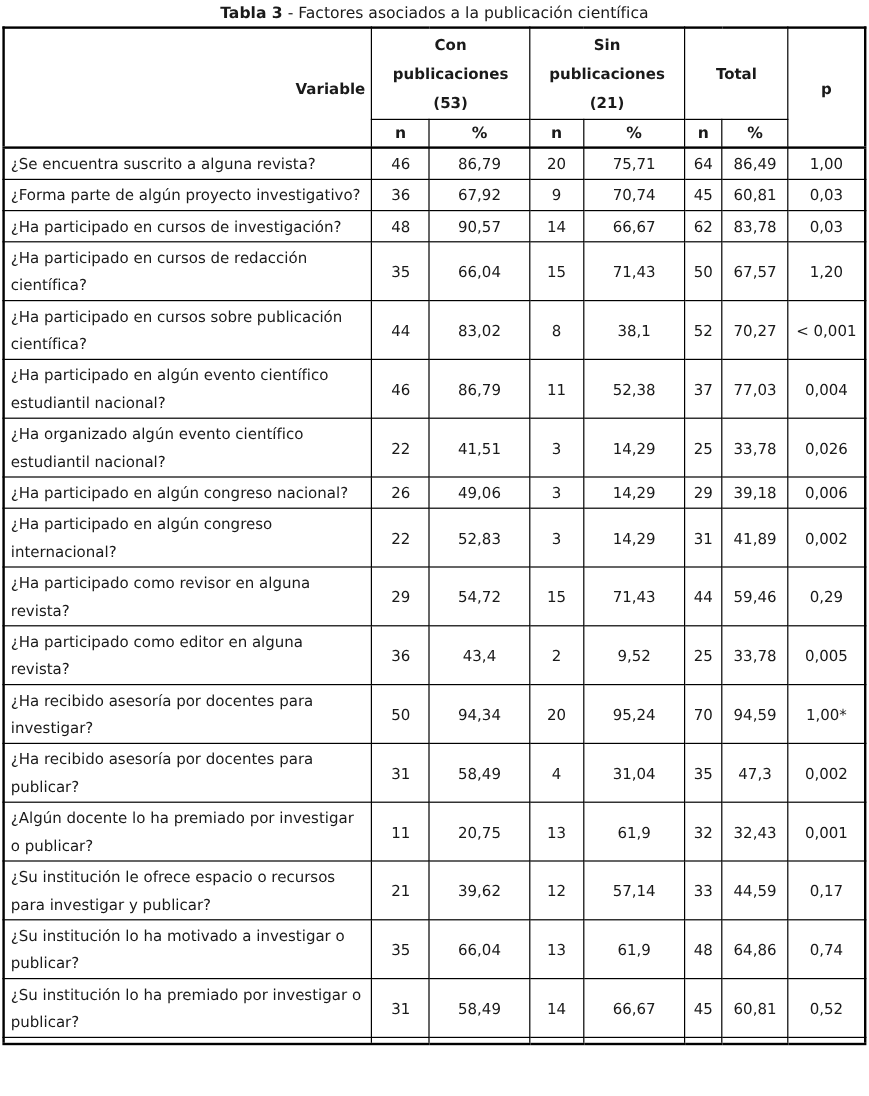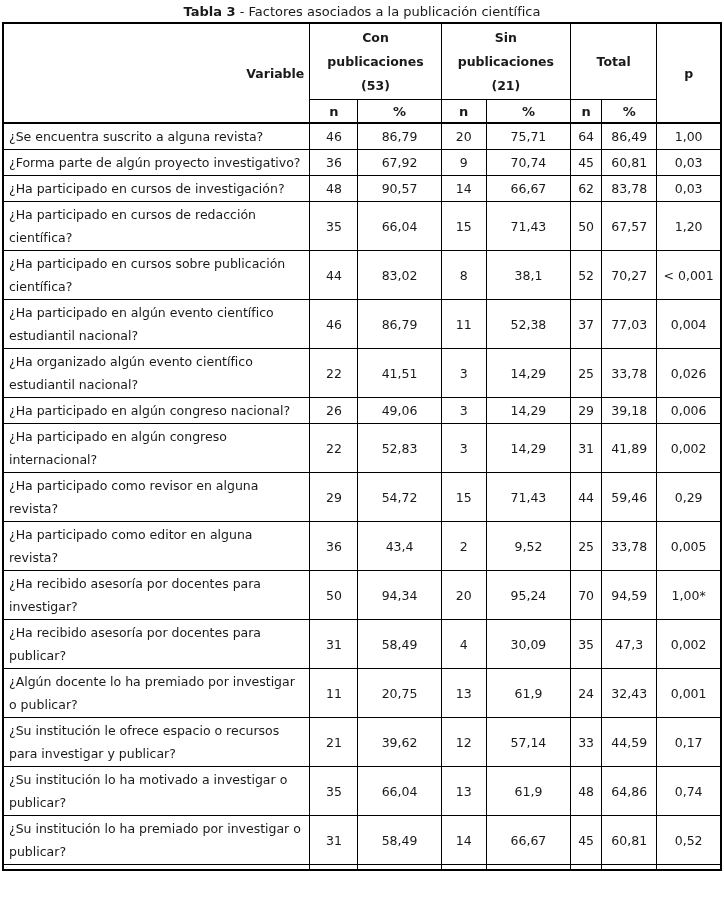--- a/index.html
+++ b/index.html
@@ -251,32 +251,32 @@
           <td class="num-cell">95,24</td>
           <td class="num-cell">70</td>
           <td class="num-cell">94,59</td>
           <td class="num-cell">1,00*</td>
         </tr>
         <tr>
           <td class="var-cell">¿Ha recibido asesoría por docentes para publicar?</td>
           <td class="num-cell">31</td>
           <td class="num-cell">58,49</td>
           <td class="num-cell">4</td>
-          <td class="num-cell">30,09</td>
+          <td class="num-cell">31,04</td>
           <td class="num-cell">35</td>
           <td class="num-cell">47,3</td>
           <td class="num-cell">0,002</td>
         </tr>
         <tr>
           <td class="var-cell">¿Algún docente lo ha premiado por investigar o publicar?</td>
           <td class="num-cell">11</td>
           <td class="num-cell">20,75</td>
           <td class="num-cell">13</td>
           <td class="num-cell">61,9</td>
-          <td class="num-cell">24</td>
+          <td class="num-cell">32</td>
           <td class="num-cell">32,43</td>
           <td class="num-cell">0,001</td>
         </tr>
         <tr>
           <td class="var-cell">¿Su institución le ofrece espacio o recursos para investigar y publicar?</td>
           <td class="num-cell">21</td>
           <td class="num-cell">39,62</td>
           <td class="num-cell">12</td>
           <td class="num-cell">57,14</td>
           <td class="num-cell">33</td>

